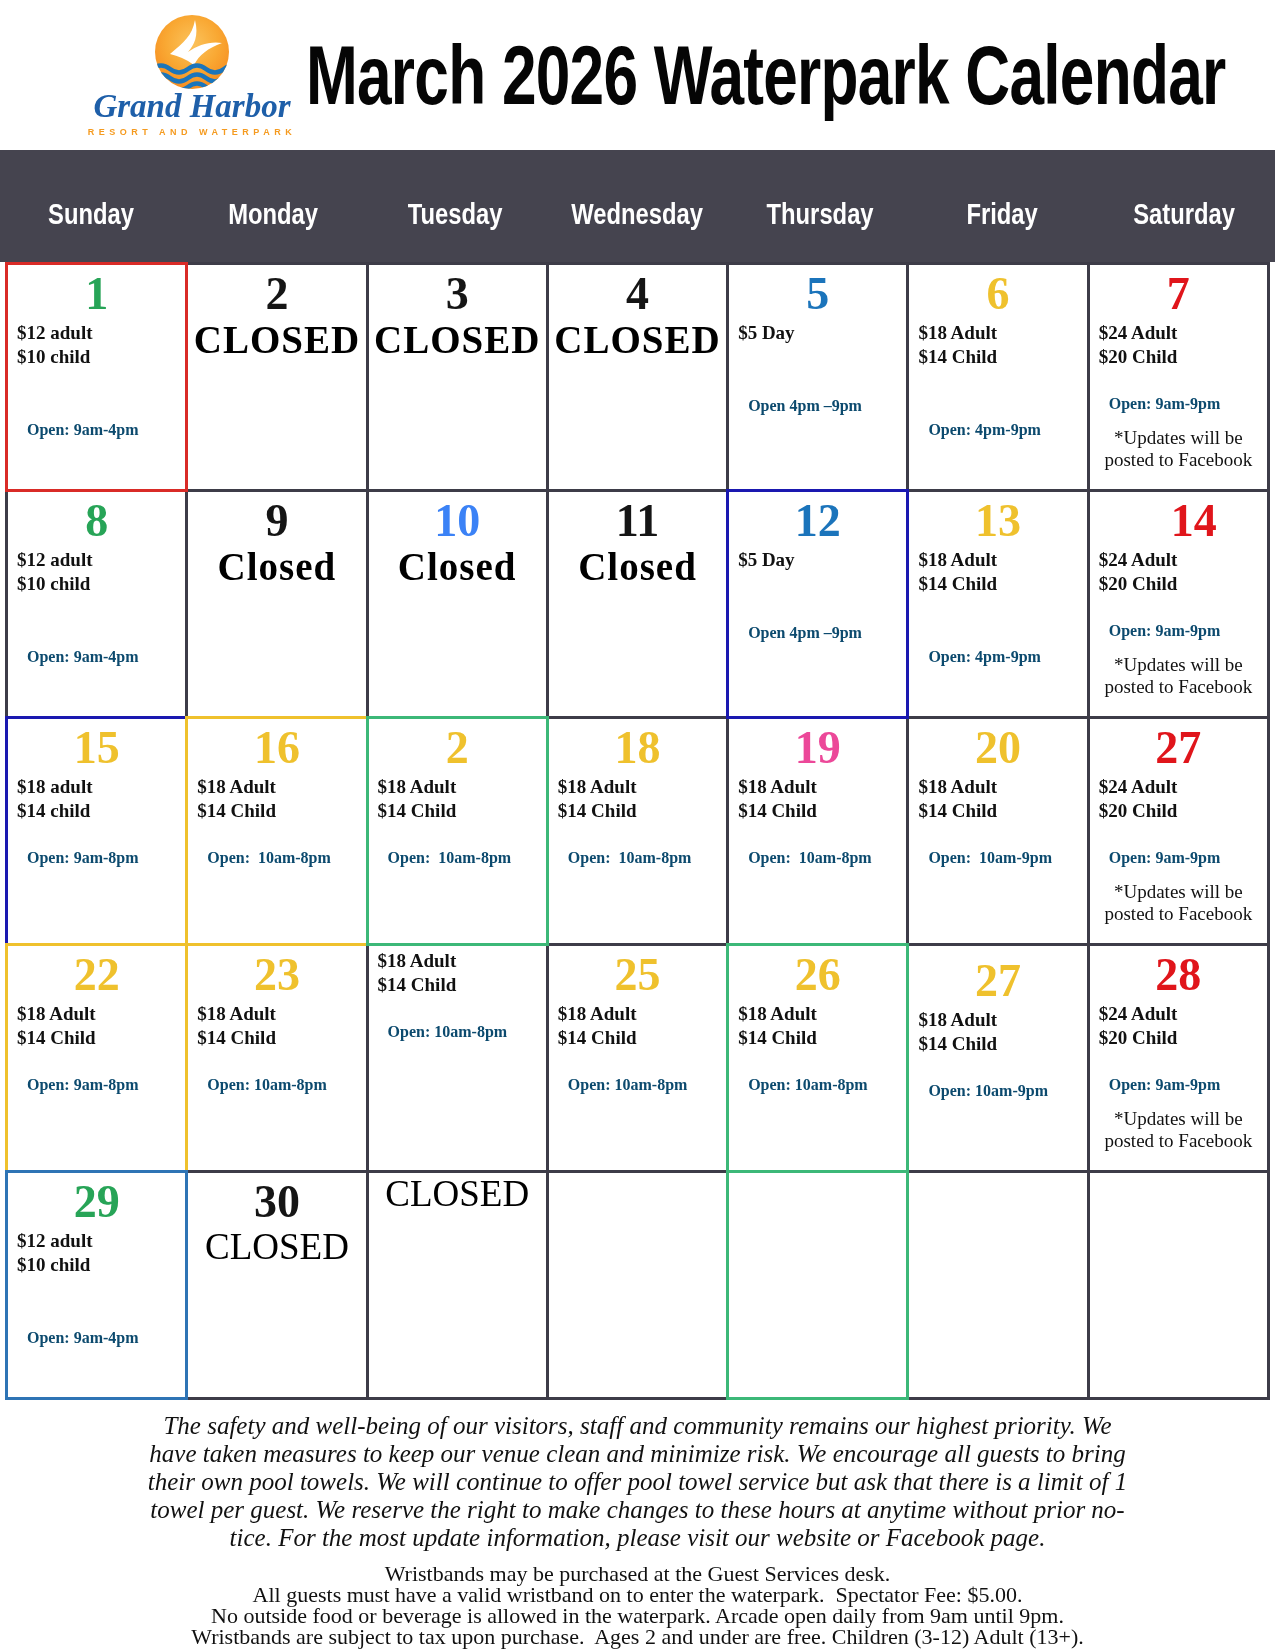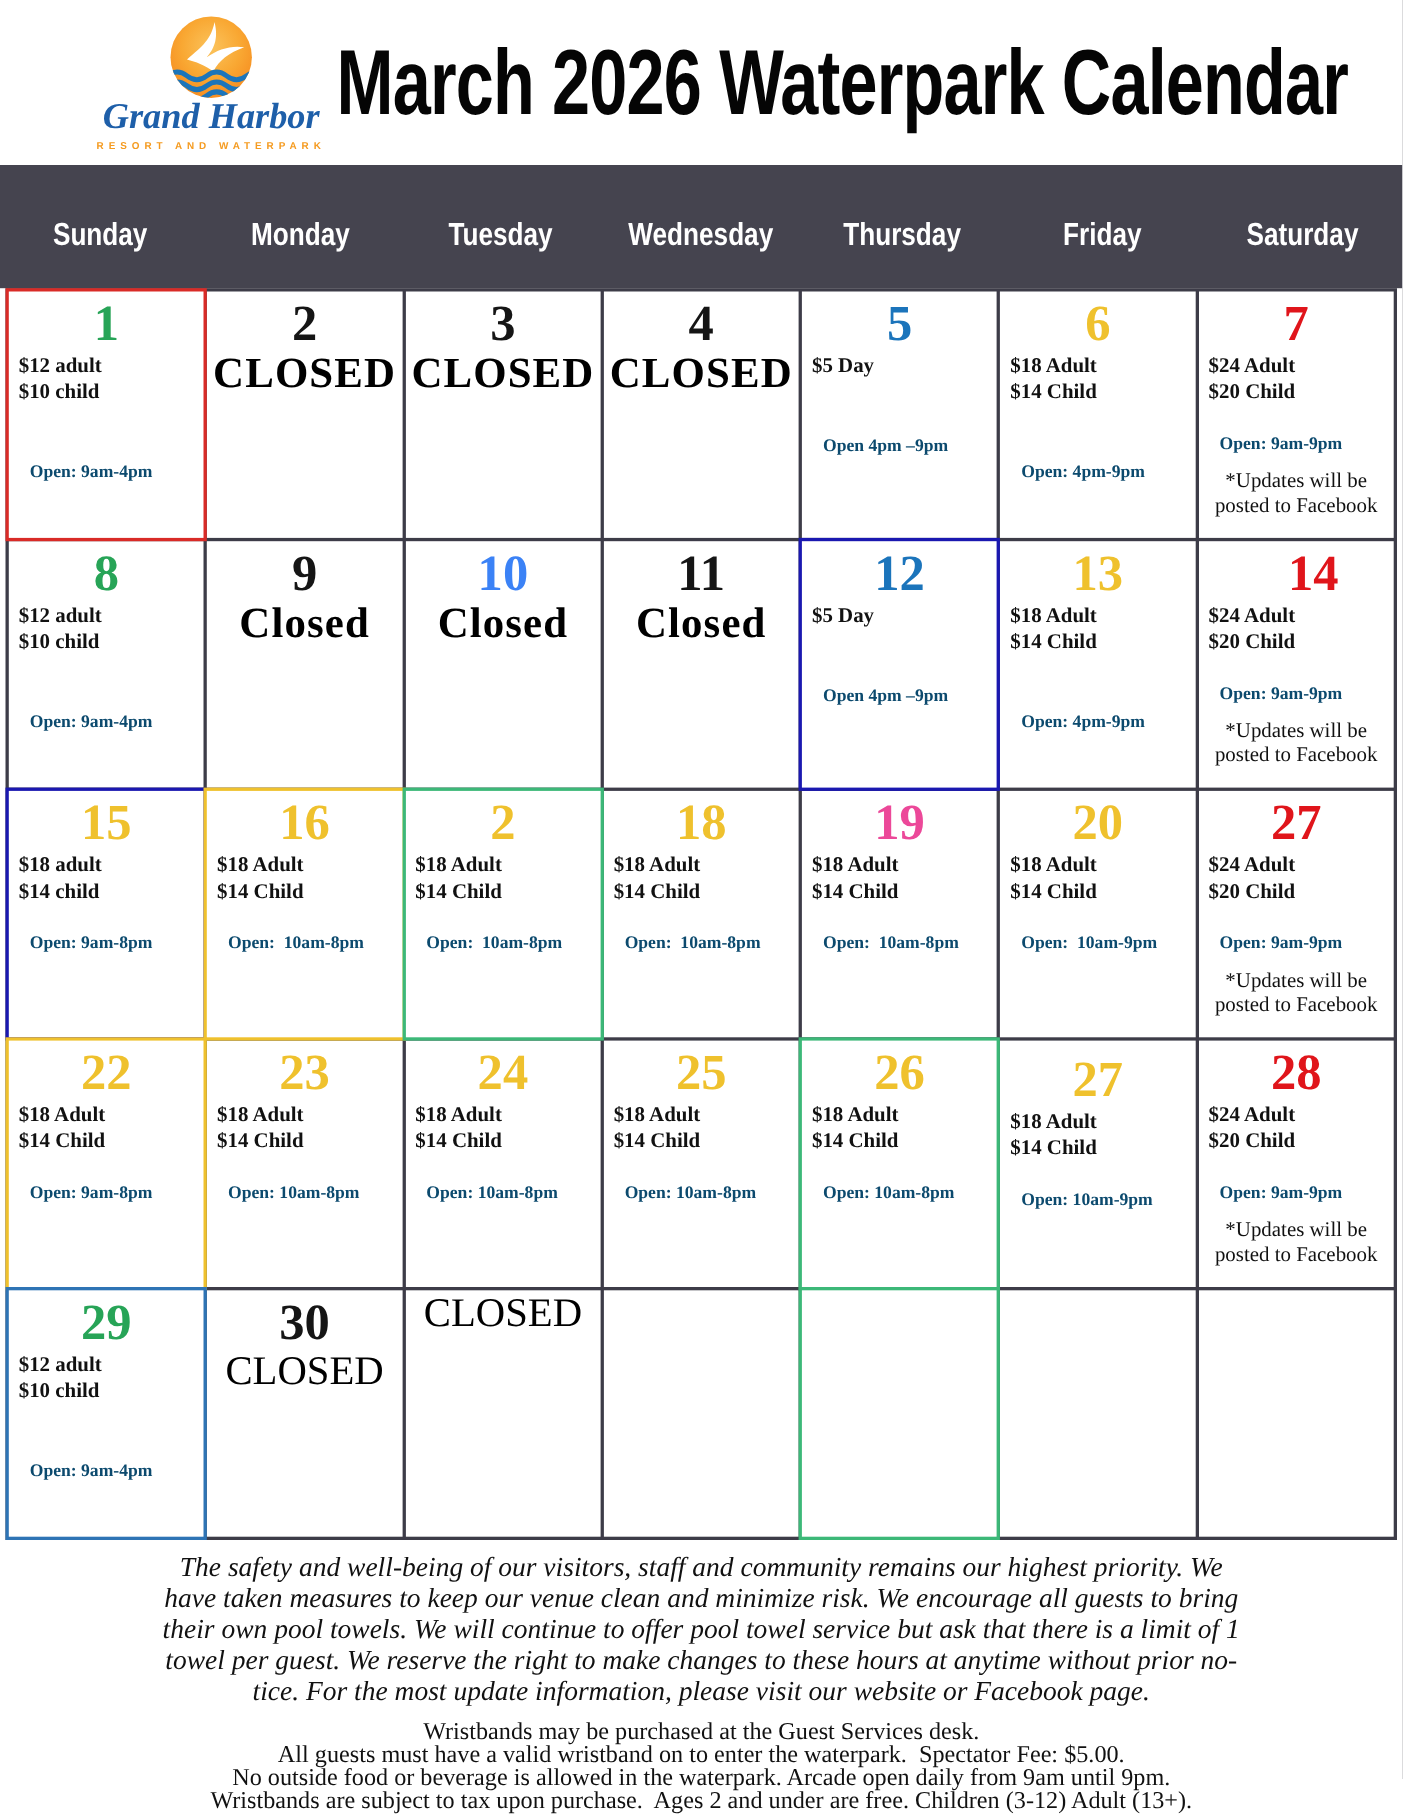--- a/index.html
+++ b/index.html
@@ -213,21 +213,20 @@
 $14 Child</div>
         <div class="open">Open: 9am-8pm</div>
       </div>
       <div class="cell">
         <div class="num" style="color: rgb(239, 193, 45);">23</div>
         <div class="prices" style="white-space: pre-line;">$18 Adult
 $14 Child</div>
         <div class="open">Open: 10am-8pm</div>
       </div>
       <div class="cell">
-        <div class="num" style="color: rgb(239, 193, 45);">24</div>
         <div class="prices" style="white-space: pre-line;">$18 Adult
 $14 Child</div>
         <div class="open">Open: 10am-8pm</div>
       </div>
       <div class="cell">
         <div class="num" style="color: rgb(239, 193, 45);">25</div>
         <div class="prices" style="white-space: pre-line;">$18 Adult
 $14 Child</div>
         <div class="open">Open: 10am-8pm</div>
       </div>

